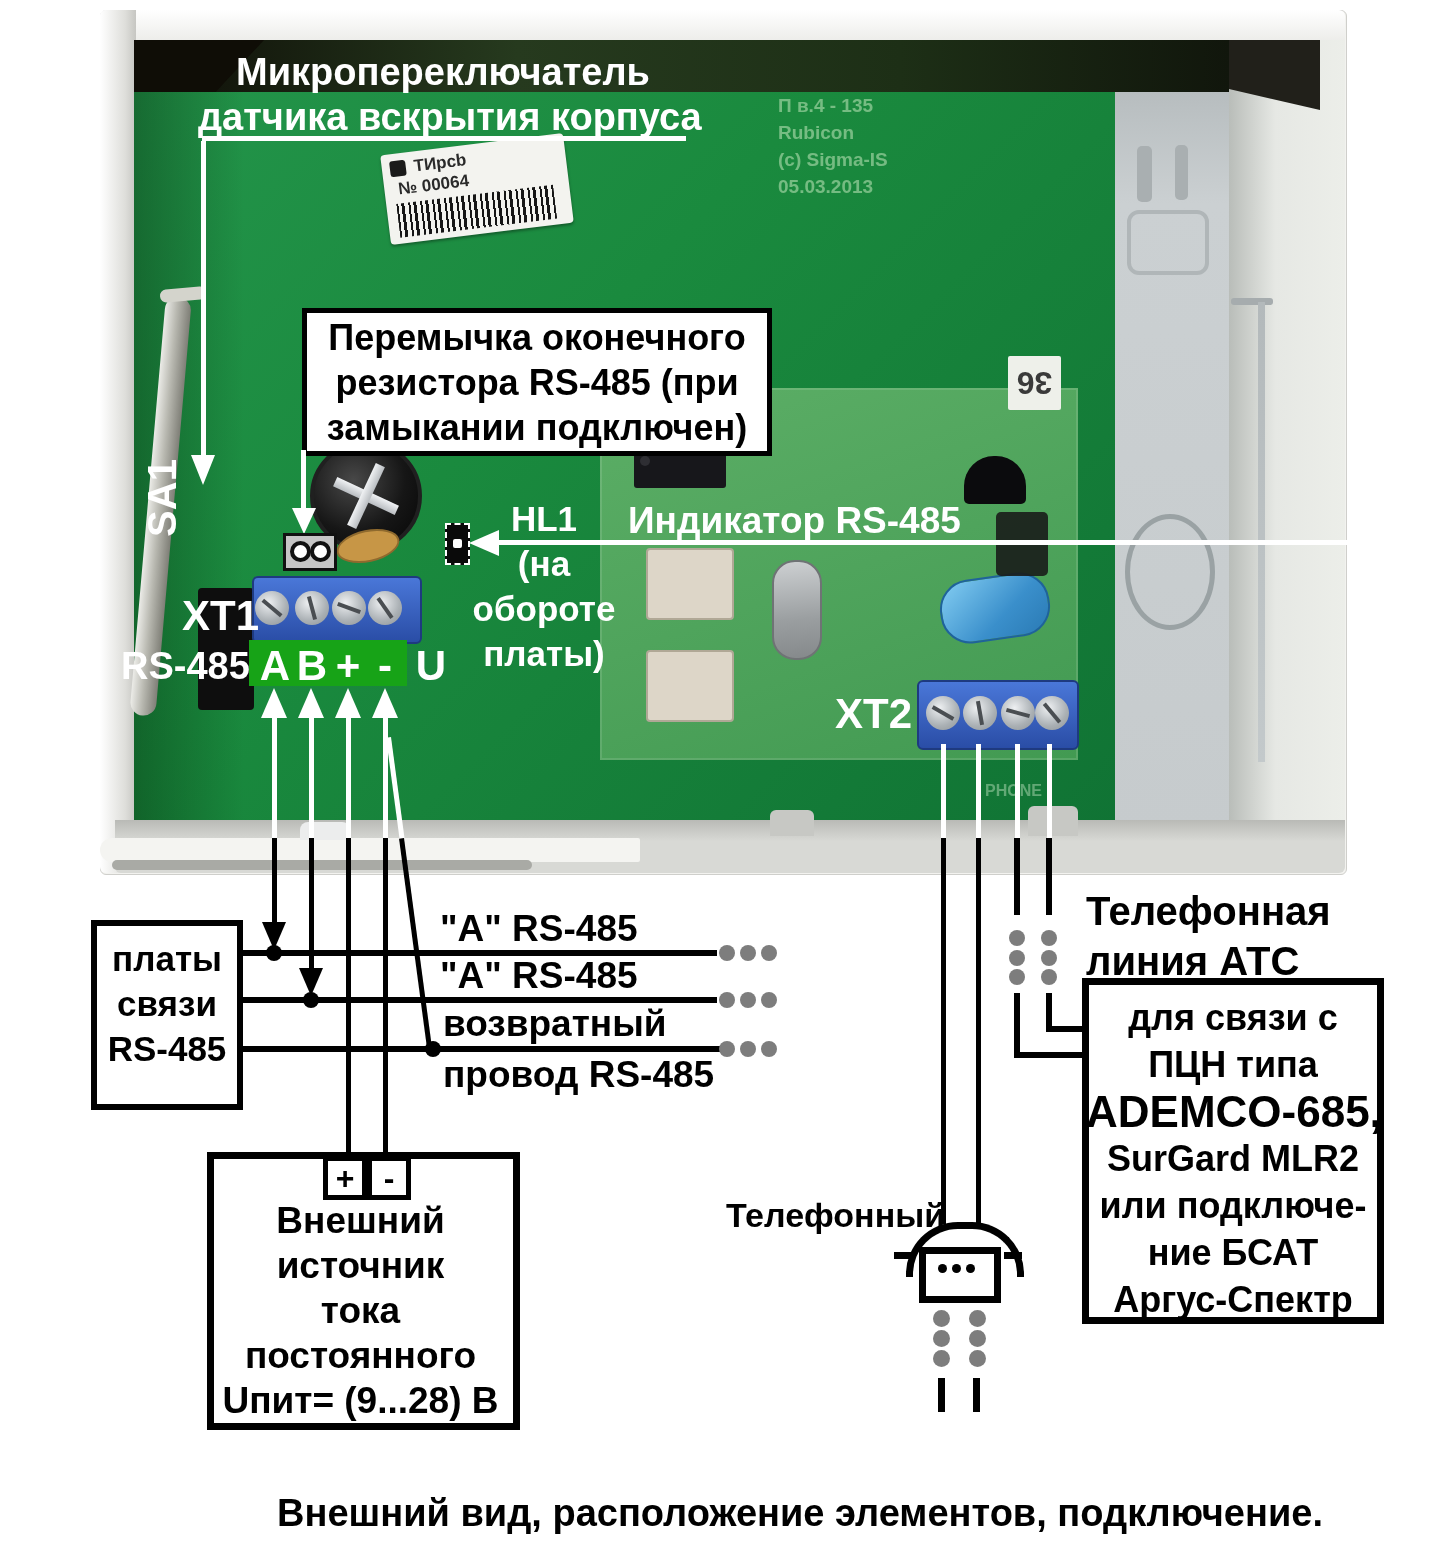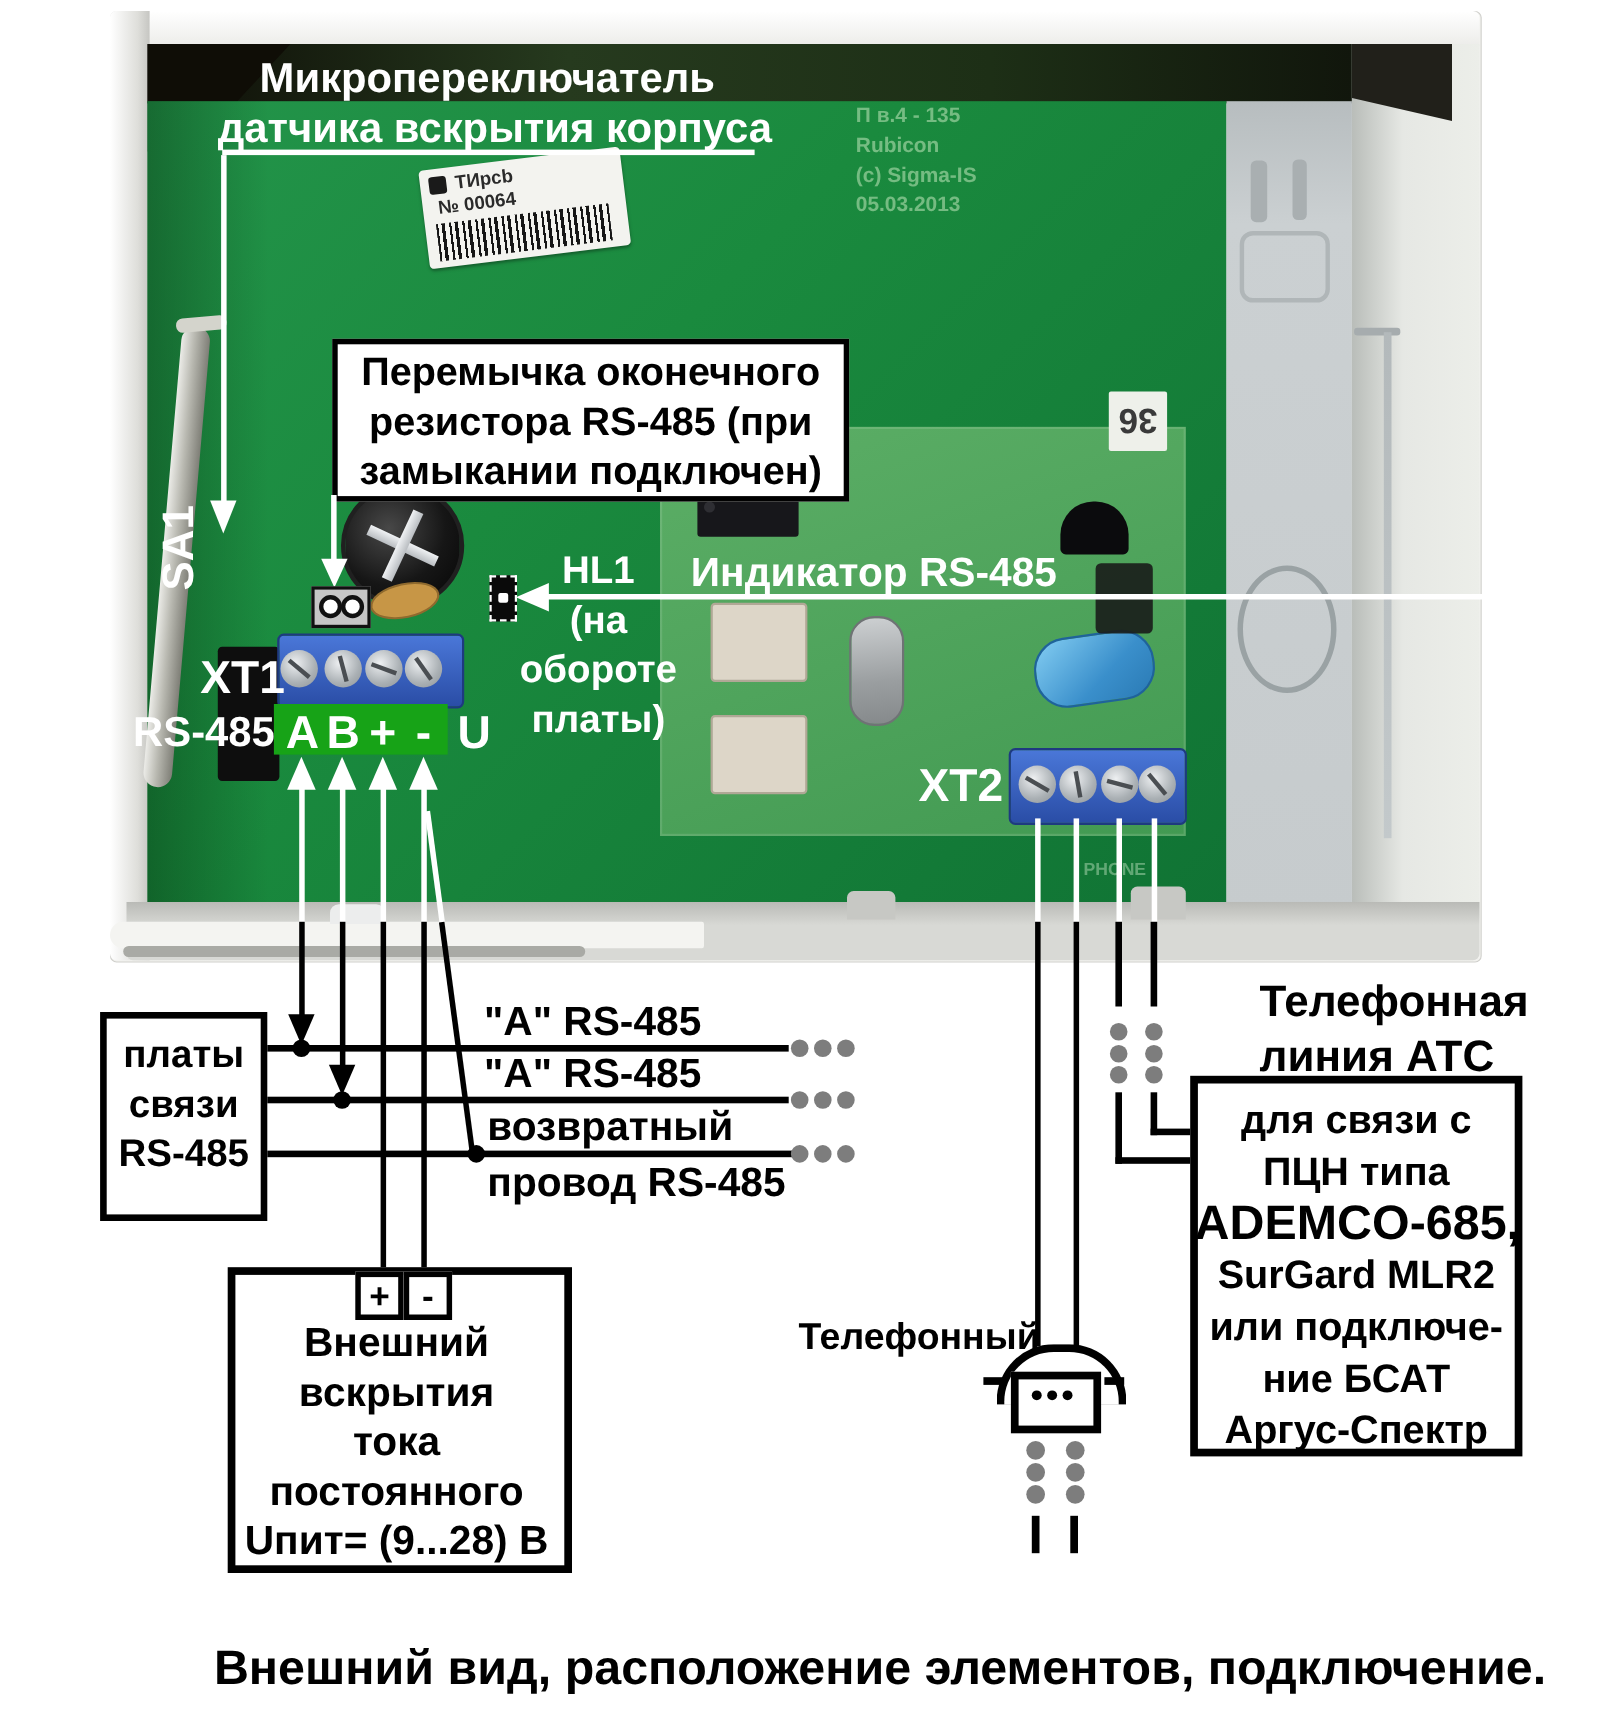--- a/index.html
+++ b/index.html
@@ -203,21 +203,21 @@
 
 <div class="abs" style="left:207px;top:1152px;width:299px;height:264px;border:7px solid #000;background:#fff;"></div>
 <div class="abs" style="left:323px;top:1156px;width:34px;height:34px;border:5px solid #000;background:#fff;">
   <span class="btxt" style="display:block;text-align:center;font-size:32px;line-height:34px;">+</span>
 </div>
 <div class="abs" style="left:367px;top:1156px;width:34px;height:34px;border:5px solid #000;background:#fff;">
   <span class="btxt" style="display:block;text-align:center;font-size:32px;line-height:34px;">-</span>
 </div>
 <div class="abs ctr" style="left:209px;top:1198px;width:303px;">
   <div class="btxt" style="font-size:37px;line-height:45px;">Внешний</div>
-  <div class="btxt" style="font-size:37px;line-height:45px;">вскрытия</div>
+  <div class="btxt" style="font-size:37px;line-height:45px;">источник</div>
   <div class="btxt" style="font-size:37px;line-height:45px;">тока</div>
   <div class="btxt" style="font-size:37px;line-height:45px;">постоянного</div>
   <div class="btxt" style="font-size:37px;line-height:45px;">Uпит= (9...28) В</div>
 </div>
 
 <div class="abs line" style="left:941px;top:838px;width:5px;height:386px;"></div>
 <div class="abs line" style="left:976px;top:838px;width:5px;height:386px;"></div>
 <div class="abs" style="left:0;top:0;">
   <div class="abs" style="left:906px;top:1222px;width:104px;height:48px;border:7px solid #000;border-bottom:none;border-radius:52px 52px 0 0;background:#fff;"></div>
   <div class="abs line" style="left:894px;top:1252px;width:18px;height:7px;"></div>
@@ -244,29 +244,29 @@
 <div class="gdot" style="left:1009px;top:930px;width:16px;height:16px;"></div>
 <div class="gdot" style="left:1041px;top:930px;width:16px;height:16px;"></div>
 <div class="gdot" style="left:1009px;top:950px;width:16px;height:16px;"></div>
 <div class="gdot" style="left:1041px;top:950px;width:16px;height:16px;"></div>
 <div class="gdot" style="left:1009px;top:969px;width:16px;height:16px;"></div>
 <div class="gdot" style="left:1041px;top:969px;width:16px;height:16px;"></div>
 <div class="abs line" style="left:1014px;top:993px;width:6px;height:65px;"></div>
 <div class="abs line" style="left:1014px;top:1052px;width:70px;height:6px;"></div>
 <div class="abs line" style="left:1046px;top:993px;width:6px;height:39px;"></div>
 <div class="abs line" style="left:1046px;top:1026px;width:38px;height:6px;"></div>
-<div class="abs" style="left:1145px;top:886px;">
+<div class="abs" style="left:1086px;top:886px;">
   <div class="btxt" style="font-size:40px;line-height:50px;">Телефонная</div>
   <div class="btxt" style="font-size:40px;line-height:50px;">линия АТС</div>
 </div>
 
 <div class="abs" style="left:1082px;top:978px;width:288px;height:332px;border:7px solid #000;background:#fff;"></div>
 <div class="abs ctr" style="left:1086px;top:994px;width:294px;">
   <div class="btxt" style="font-size:36px;line-height:47px;">для связи с</div>
   <div class="btxt" style="font-size:36px;line-height:47px;">ПЦН типа</div>
   <div class="btxt" style="font-size:44px;line-height:47px;">ADEMCO-685,</div>
   <div class="btxt" style="font-size:36px;line-height:47px;">SurGard MLR2</div>
   <div class="btxt" style="font-size:36px;line-height:47px;">или подключе-</div>
   <div class="btxt" style="font-size:36px;line-height:47px;">ние БСАТ</div>
   <div class="btxt" style="font-size:36px;line-height:47px;">Аргус-Спектр</div>
 </div>
 
-<div class="abs btxt ctr" style="left:150px;top:1492px;width:1300px;font-size:44px;">Внешний вид, расположение элементов, подключение.</div>
+<div class="abs btxt ctr" style="left:150px;top:1492px;width:1300px;font-size:38px;">Внешний вид, расположение элементов, подключение.</div>
 
 </body></html>

